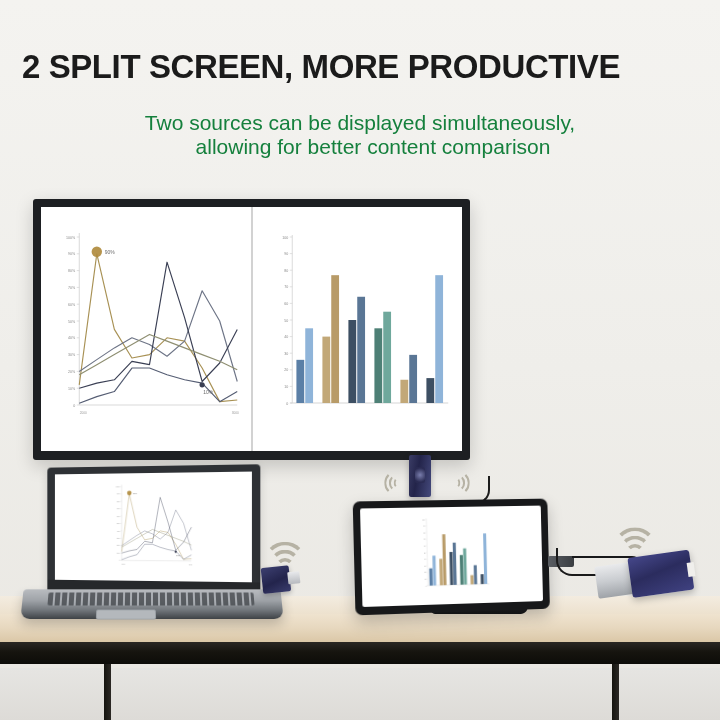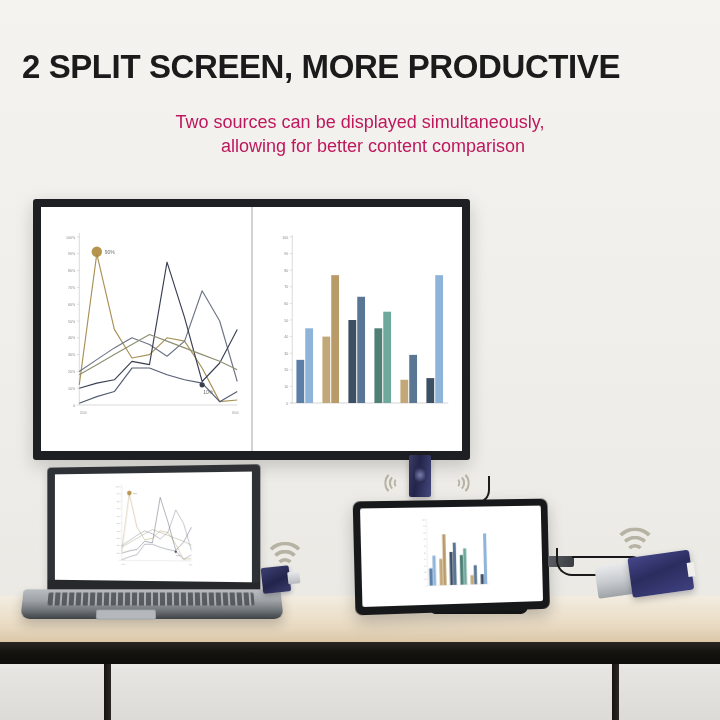--- a/index.html
+++ b/index.html
@@ -11,21 +11,21 @@
   
   .wall{position:absolute;left:0;top:0;width:720px;height:668px;
         background:linear-gradient(180deg,#f4f3f0 0%,#efeeea 55%,#eae8e3 100%);}
   .floor{position:absolute;left:0;top:668px;width:720px;height:52px;
          background:linear-gradient(180deg,#e6e5e2 0%,#dddbd7 100%);}
   
   .headline{position:absolute;left:0;top:48px;width:642px;text-align:center;
     font-size:33px;font-weight:bold;letter-spacing:-0.4px;color:#1b1b1b;
     font-family:"Liberation Sans", sans-serif;white-space:nowrap;}
   .subline{position:absolute;left:0;width:720px;text-align:center;
-    font-size:18px;color:#be185d;line-height:25px;}
+    font-size:21px;color:#15803d;line-height:25px;}
   .sub1{top:110px;}
   .sub2{top:134px;padding-left:13px;}
   
   .desk-top{position:absolute;left:0;top:614px;width:720px;height:30px;
     background:linear-gradient(180deg,#efe3cf 0%,#e7d8bf 45%,#d9c5a4 100%);}
   .desk-edge{position:absolute;left:0;top:642px;width:720px;height:22px;
     background:linear-gradient(180deg,#2a2723 0%,#16140f 45%,#0d0c09 100%);}
   .desk-surface{position:absolute;left:0;top:596px;width:720px;height:20px;
     background:linear-gradient(180deg,#f3ece0 0%,#ece0cc 100%);}
   .desk-leg{position:absolute;top:664px;width:7px;height:56px;

